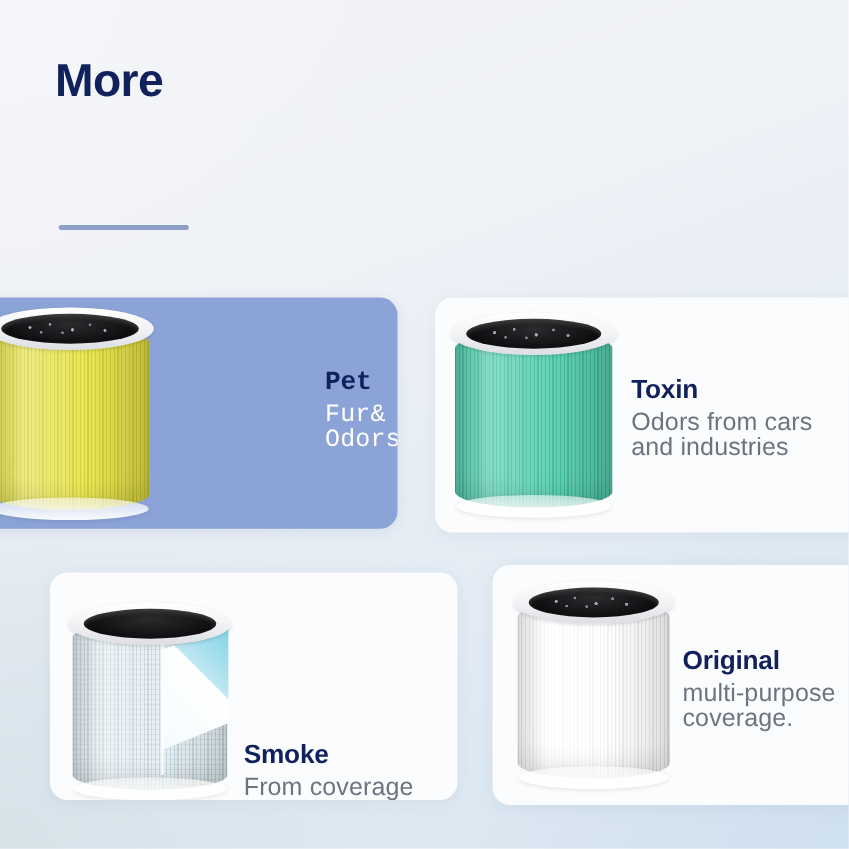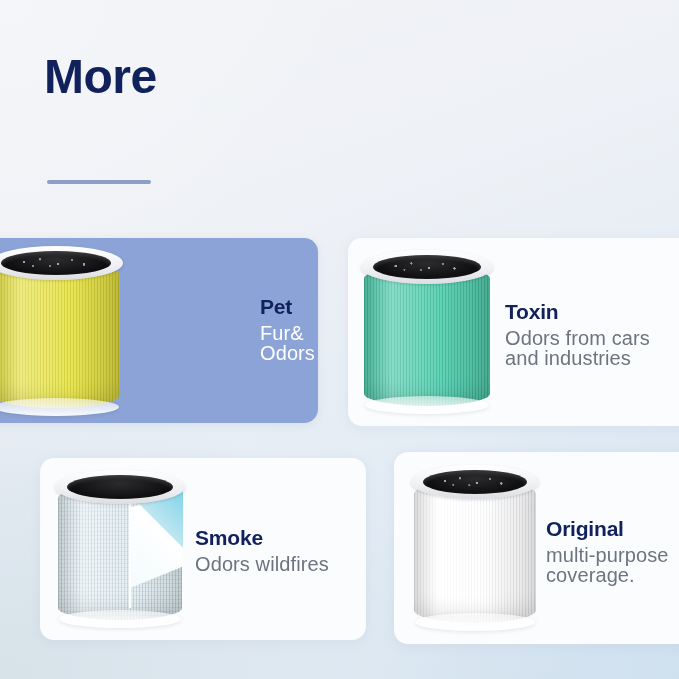--- a/index.html
+++ b/index.html
@@ -25,27 +25,26 @@
   }
 
   
   .heading {
     position: absolute;
     left: 44px;
     top: 36px;
     width: 330px;
   }
   .heading-line {
-    font-size: 48px;
+    font-size: 37px;
     font-weight: bold;
     line-height: 58px;
     letter-spacing: -0.5px;
     color: #10215c;
     white-space: nowrap;
-    margin-top: 12px;
   }
   .title-rule {
     position: absolute;
     left: 47px;
     top: 180px;
     width: 104px;
     height: 4px;
     border-radius: 2px;
     background: #8e9fc6;
   }
@@ -77,20 +76,21 @@
     box-shadow: 0 2px 12px rgba(120,140,170,0.10);
   }
   .card-smoke {
     left: 40px;
     top: 458px;
     width: 326px;
     height: 182px;
     background: #fbfcfe;
     border-radius: 14px;
     box-shadow: 0 2px 12px rgba(120,140,170,0.10);
+    align-items: flex-end;
   }
   .card-original {
     left: 394px;
     top: 452px;
     width: 300px;
     height: 192px;
     background: #fbfcfe;
     border-radius: 14px;
     box-shadow: 0 2px 12px rgba(120,140,170,0.10);
   }
@@ -115,21 +115,21 @@
     font-size: 20px;
     line-height: 20px;
     color: #6d7480;
     margin: 0;
     white-space: pre-line;
     letter-spacing: 0.1px;
   }
   .card-pet .card-sub { color: #ffffff; }
 
   
-  .card-pet   .card-text { margin-left: 140px; margin-top: -4px; }
+  .card-pet   .card-text { margin-left: 140px; margin-top: -4px; font-family: Liberation Mono, monospace; }
   .card-toxin .card-text { margin-left: 15px;  margin-top: 2px; }
   .card-smoke .card-text { margin-left: 13px;  margin-top: 0px; }
   .card-original .card-text { margin-left: 10px; margin-top: 4px; }
 
   .card-pet   .card-art { margin-left: 10px; }
   .card-toxin .card-art { margin-left: 16px; }
   .card-smoke .card-art { margin-left: 18px; }
   .card-original .card-art { margin-left: 20px; }
 
   
@@ -310,21 +310,21 @@
         <div class="body"></div>
         <div class="cutaway"></div>
         <div class="seam"></div>
         <div class="bottom-edge"></div>
         <div class="rim-outer"></div>
         <div class="rim-inner"></div>
       </div>
     </div>
     <div class="card-text">
       <p class="card-title">Smoke</p>
-      <p class="card-sub">Odors wildfires</p>
+      <p class="card-sub">From coverage</p>
     </div>
   </div>
 
   <div class="card card-original">
     <div class="card-art">
       <div class="filter filter-original">
         <div class="body"></div>
         <div class="bottom-edge"></div>
         <div class="rim-outer"></div>
         <div class="rim-inner"></div>

